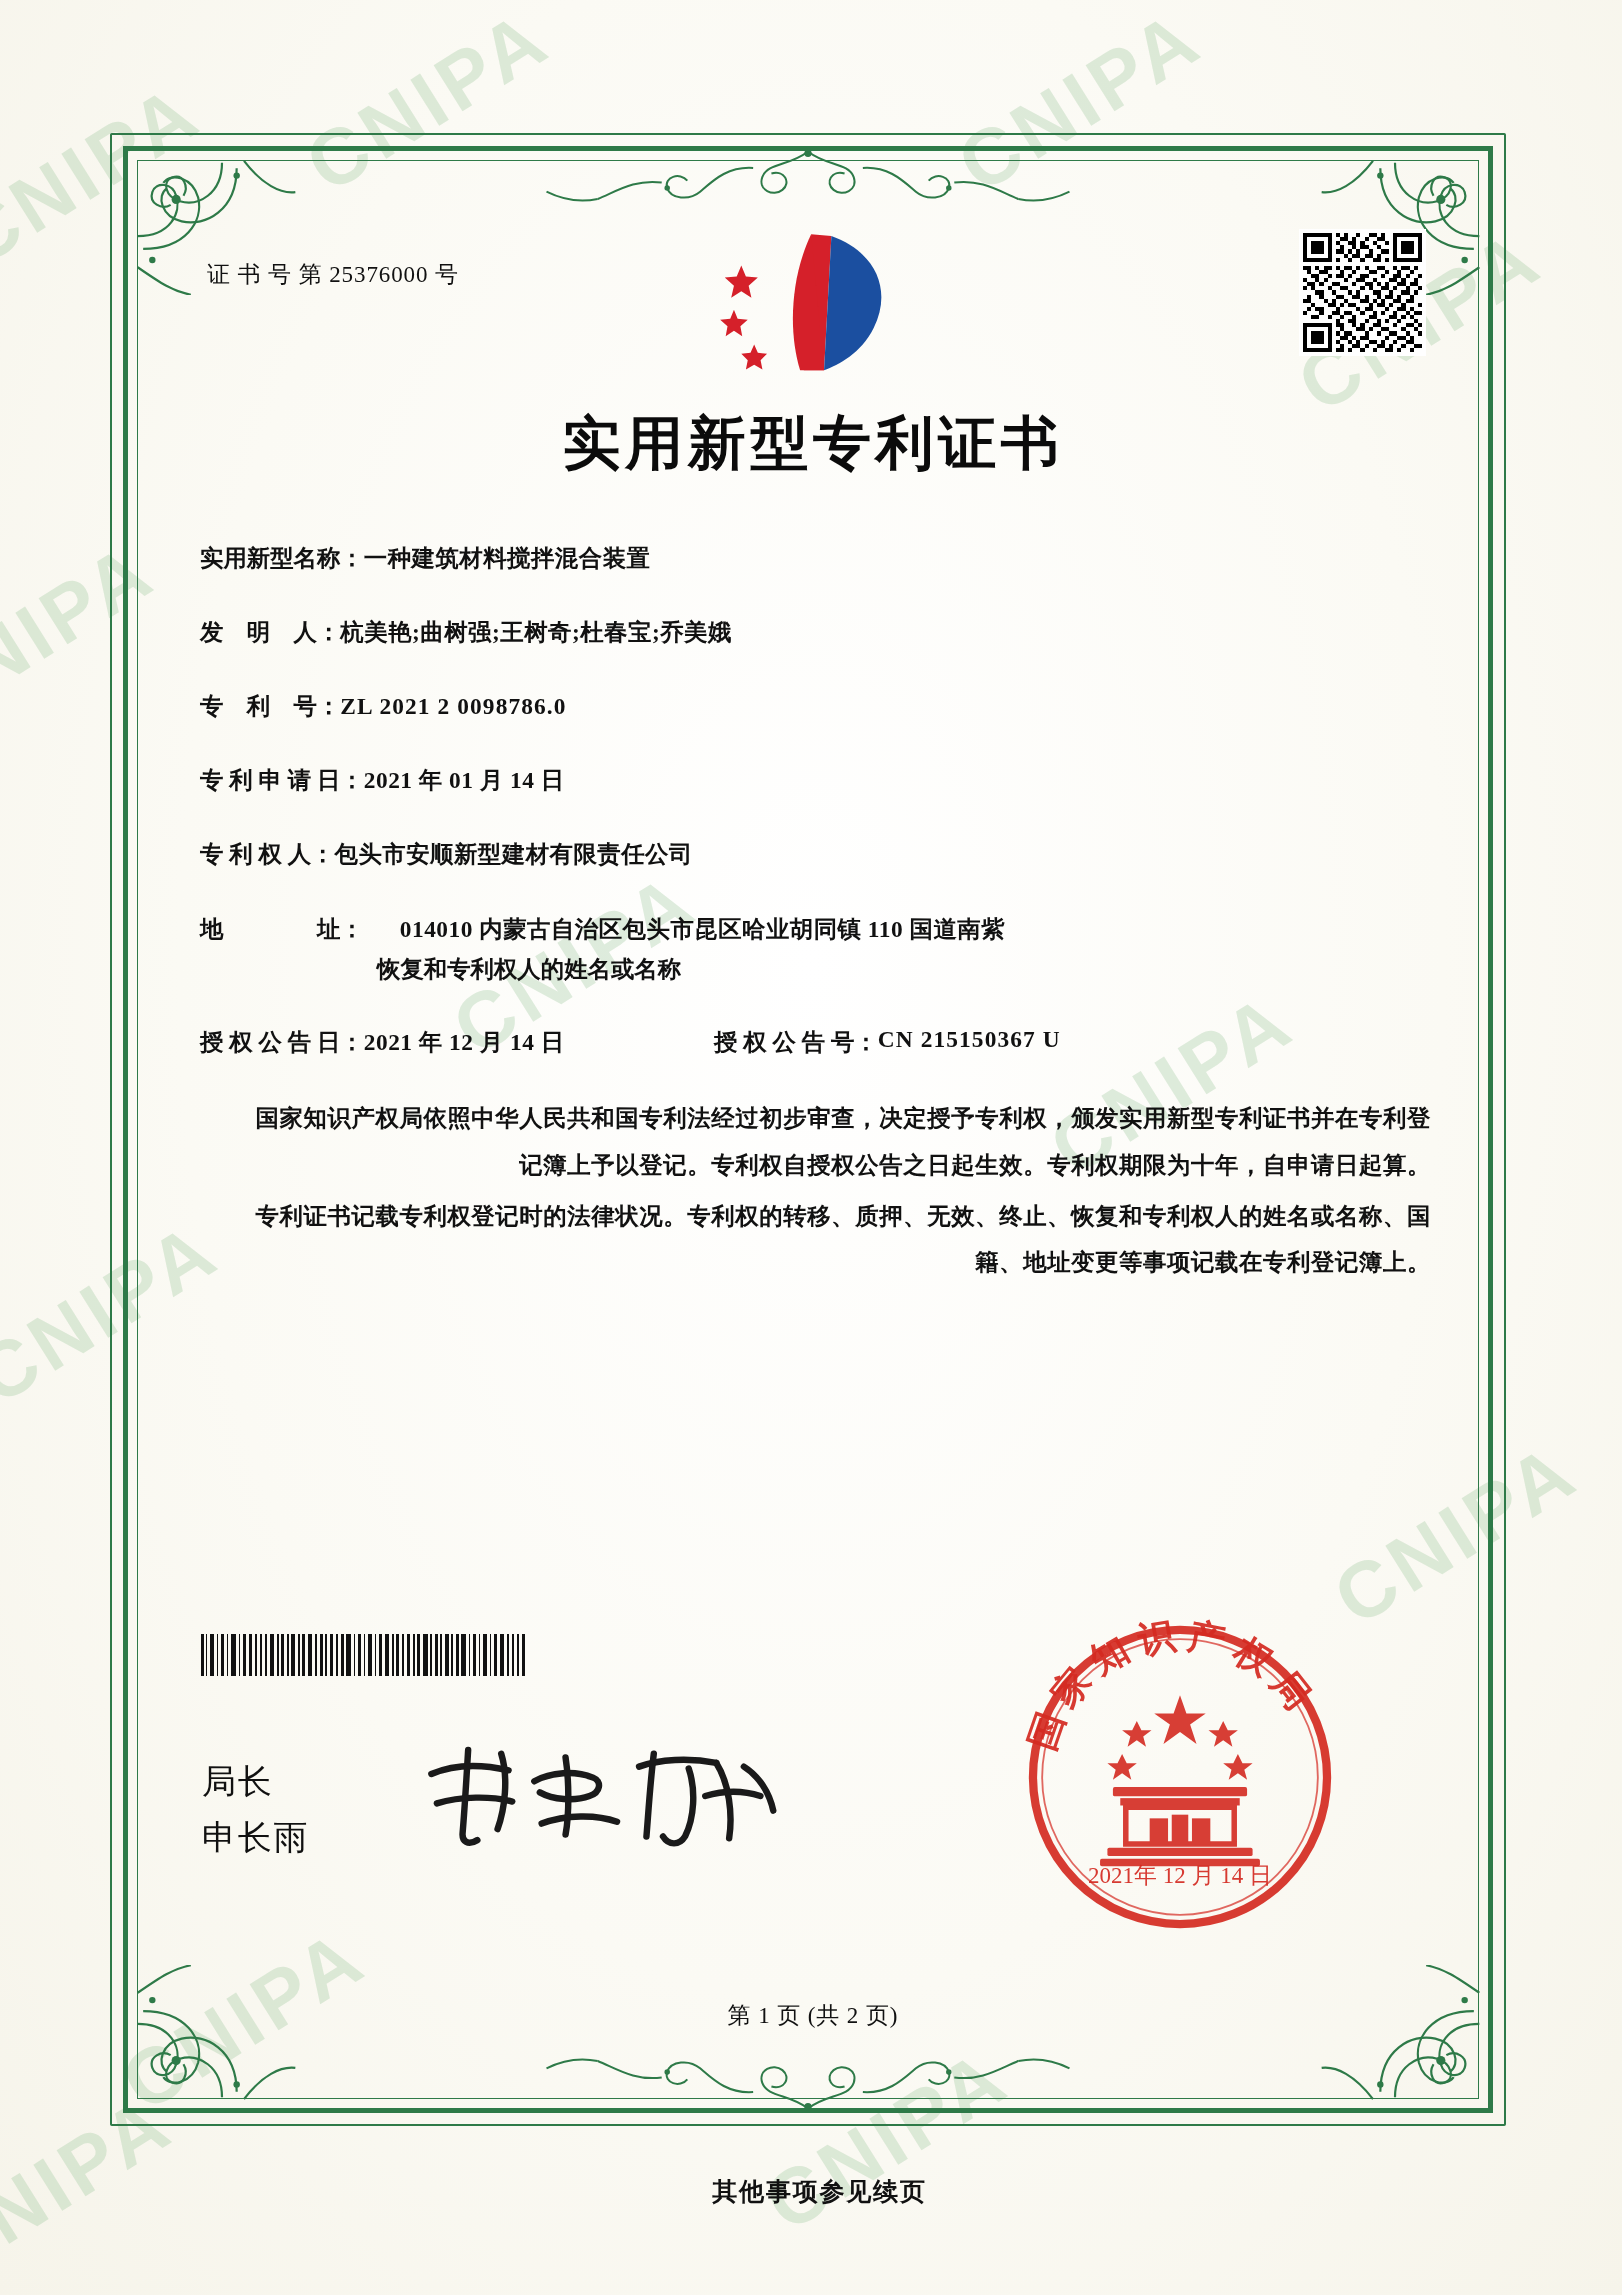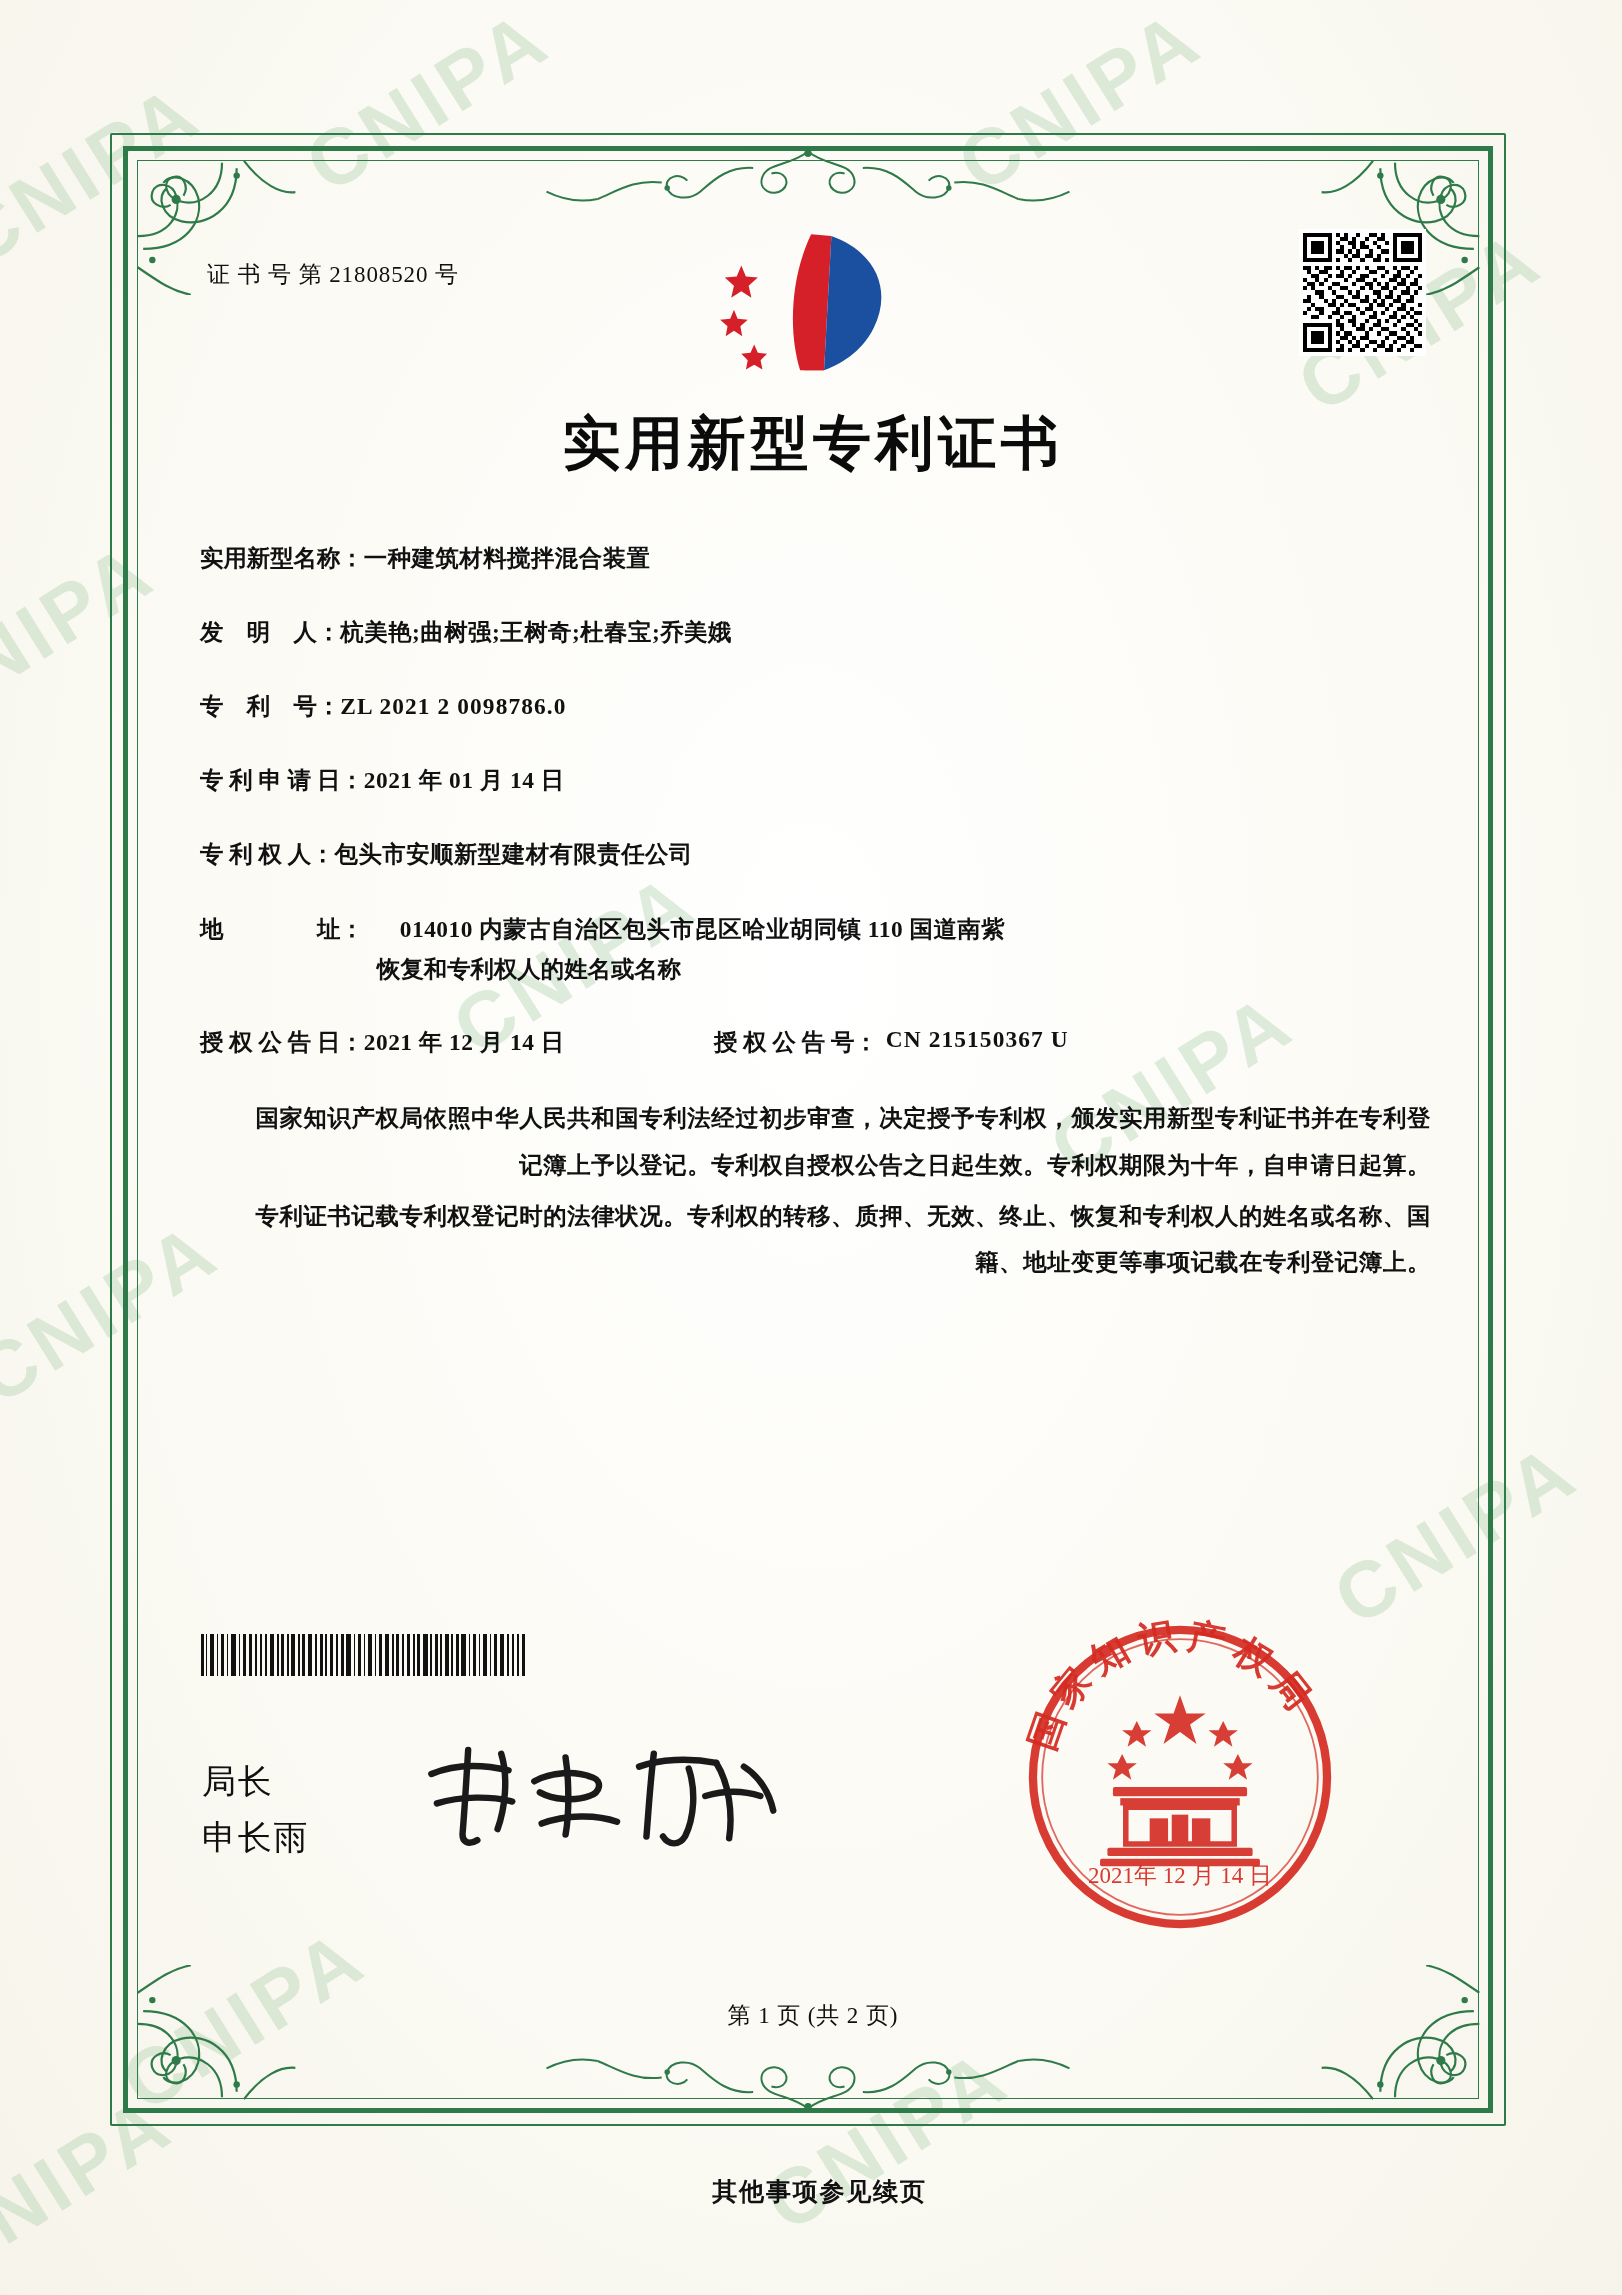--- a/index.html
+++ b/index.html
@@ -180,21 +180,21 @@
     margin-left: 177px;
     margin-top: 5.5px;
   }
 
   .row-two {
     display: flex;
     align-items: flex-start;
     margin-bottom: 37px;
   }
   .row-two .cell-a { width: 514px; display: flex; }
-  .row-two .cell-b { display: flex; gap: 8px; }
+  .row-two .cell-b { display: flex; }
 
   .para {
     font-size: 23.4px;
     line-height: 2.0;
     text-indent: 48px;
     color: #111;
     letter-spacing: 0.6px;
     margin-top: 7.3px;
     text-align: right;
   }
@@ -377,21 +377,21 @@
           <circle cx="350" cy="8" r="4"></circle>
           <circle cx="196" cy="46" r="3"></circle>
           <circle cx="504" cy="46" r="3"></circle>
         </g>
       </svg>
     </div>
   </div>
 
   <div class="content">
 
-    <div class="cert-no">证 书 号 第 21808520 号</div>
+    <div class="cert-no">证 书 号 第 25376000 号</div>
 
     <svg class="logo" viewBox="0 0 260 200">
       <path d="M128 10 L150 12 L142 158 L120 158 Z" fill="#d5202a"></path>
       <path d="M150 12 C200 30 216 72 196 112 C182 140 158 152 142 158 L150 12 Z" fill="#1b4fa0"></path>
       <path d="M128 10 L142 158 L116 158 C104 120 104 60 128 10 Z" fill="#d5202a"></path>
       <g fill="#d5202a">
         <polygon points="52,44 57,56 70,57 60,66 63,79 52,72 41,79 44,66 34,57 47,56"></polygon>
         <polygon points="44,92 48,102 59,103 51,110 53,121 44,115 35,121 37,110 29,103 40,102"></polygon>
         <polygon points="66,130 70,139 80,140 73,147 75,157 66,152 57,157 59,147 52,140 62,139"></polygon>
       </g>

